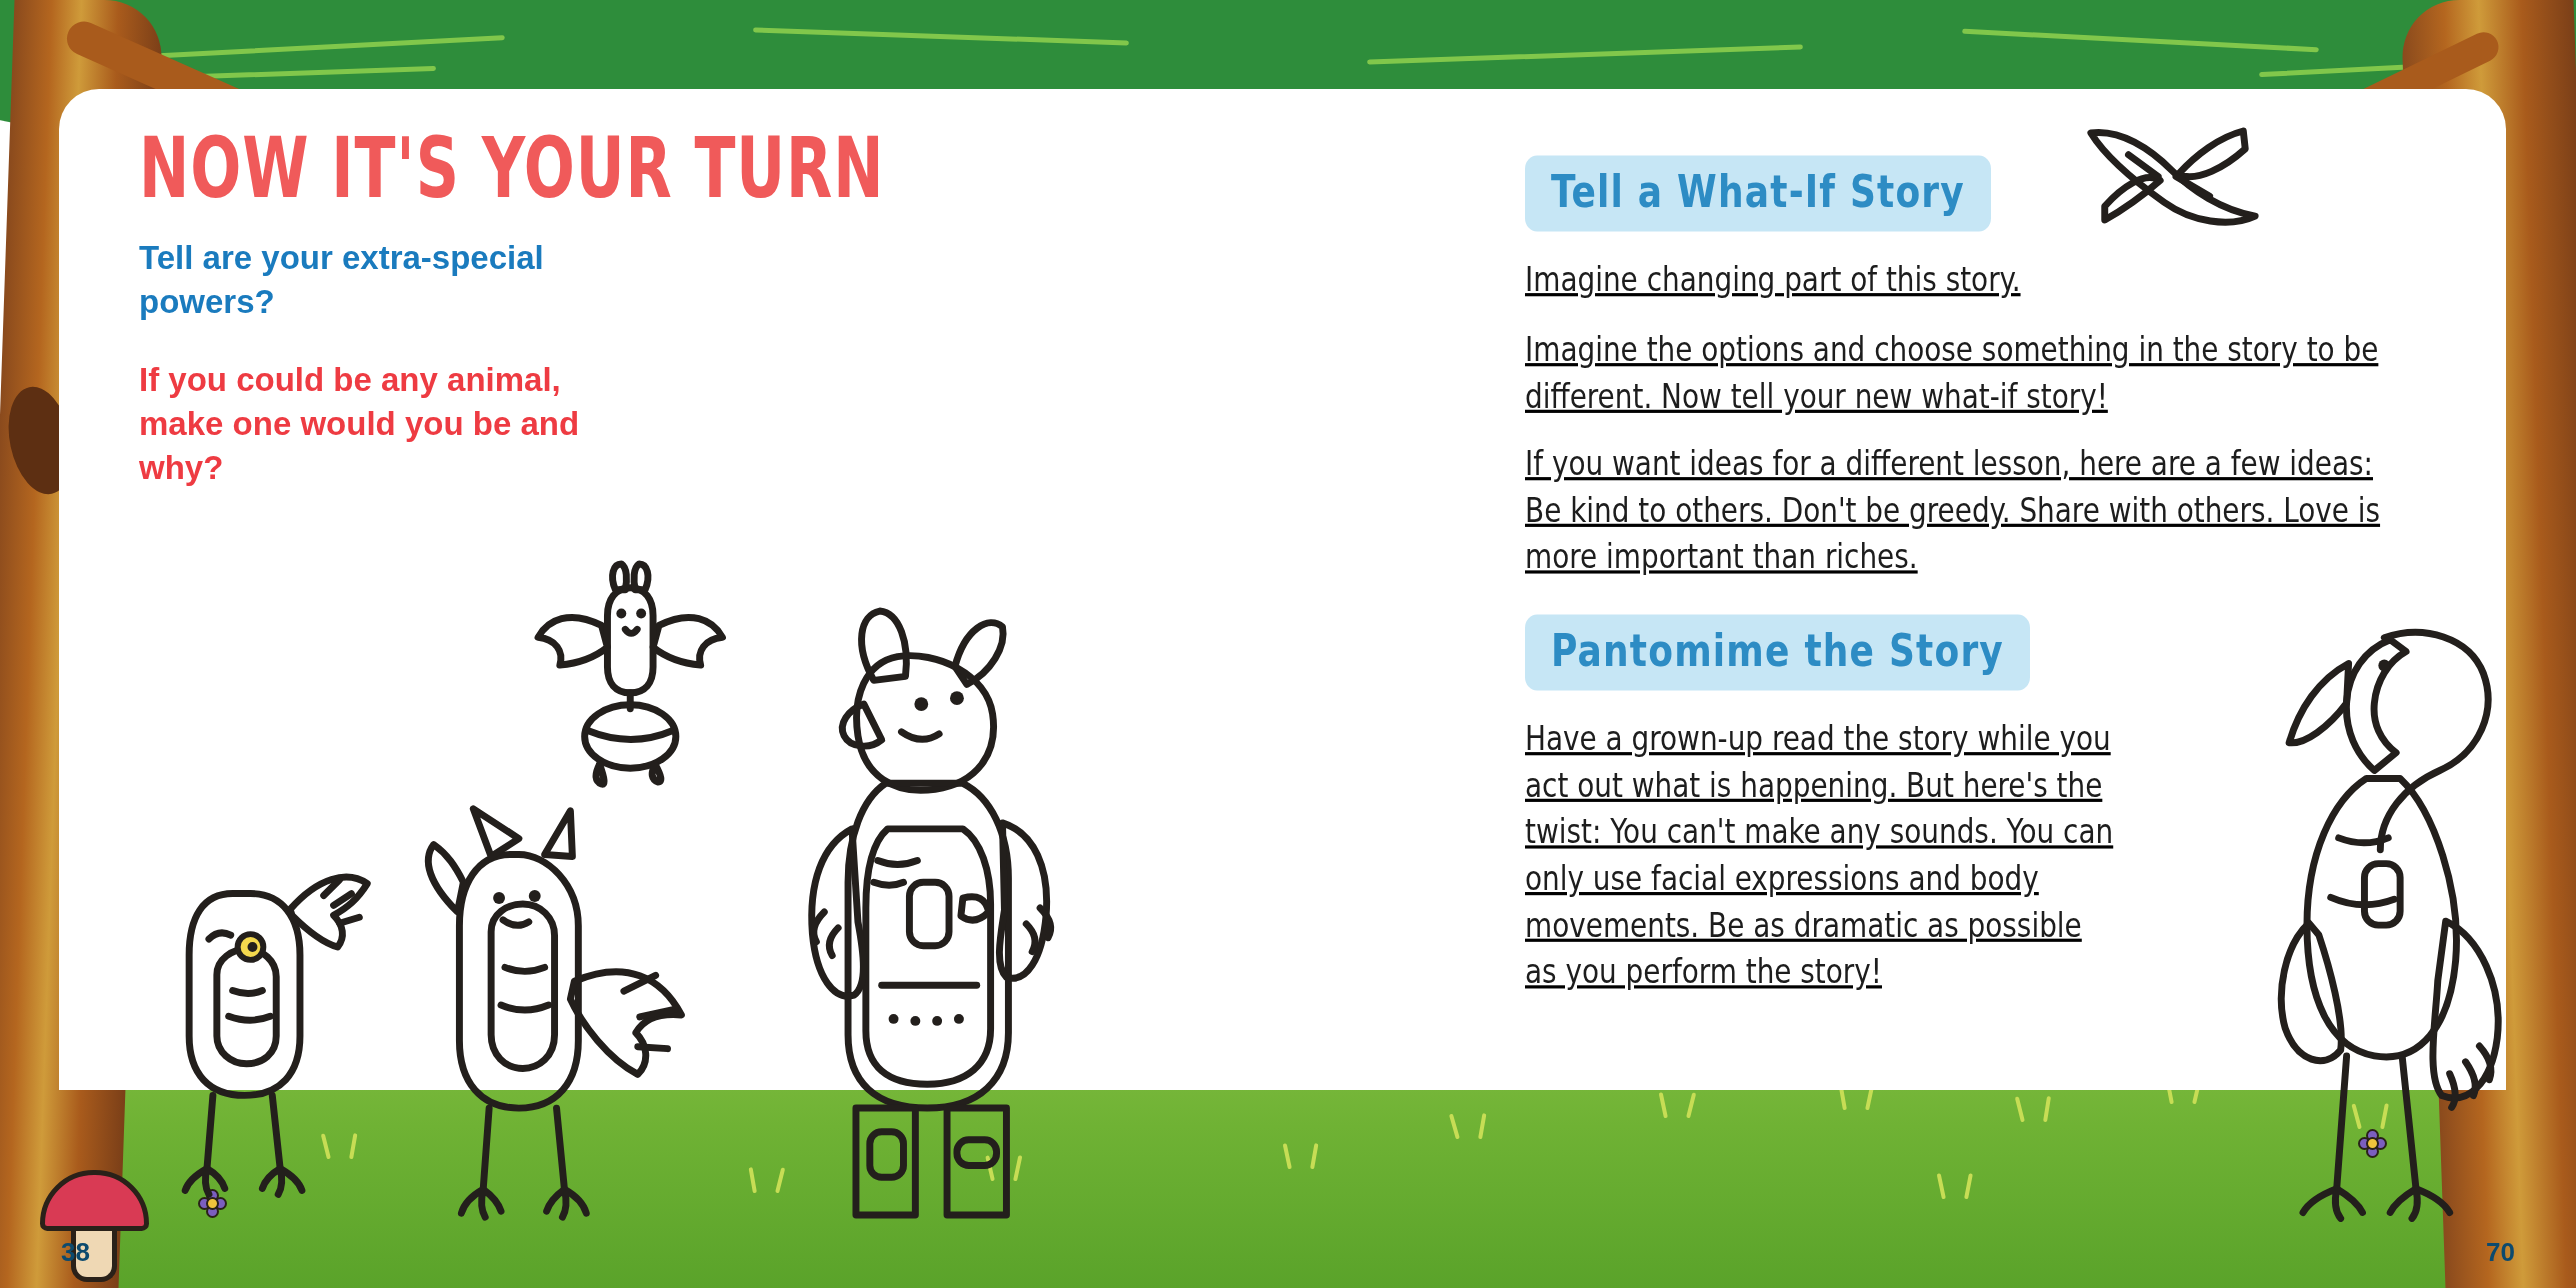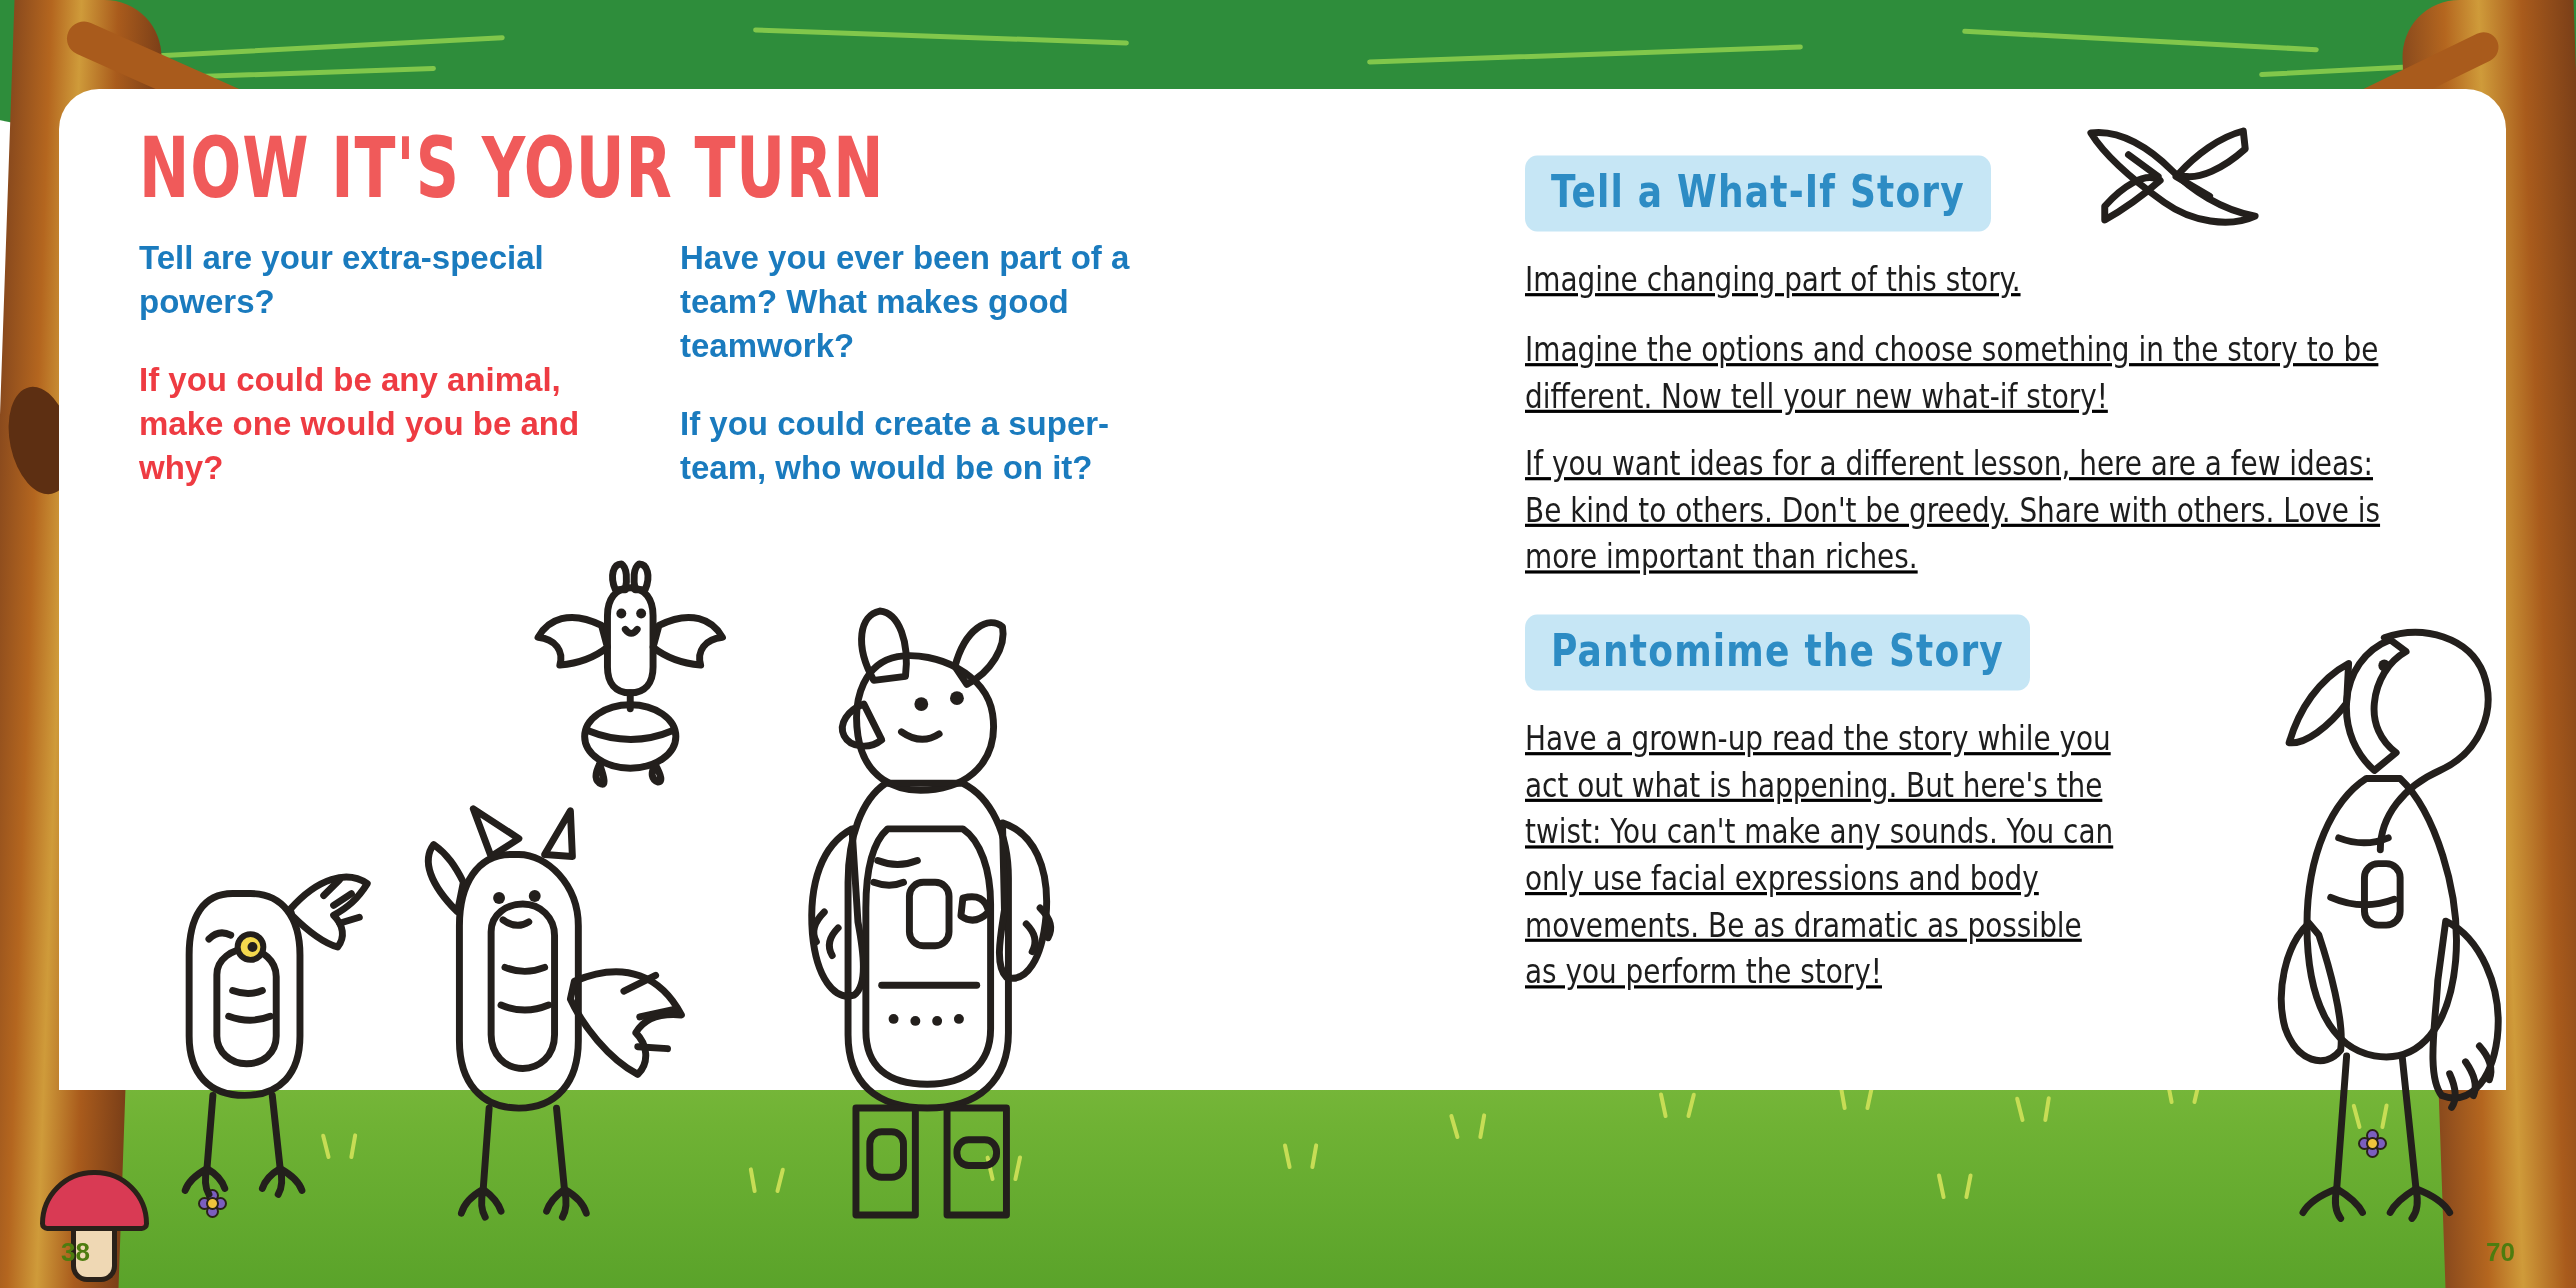--- a/index.html
+++ b/index.html
@@ -82,21 +82,21 @@
     font-weight:700;font-size:40px;letter-spacing:1.2px;transform:scaleY(1.1);transform-origin:left center;}
   .body{font-family:"Liberation Sans Narrow","DejaVu Sans Condensed","Liberation Sans",sans-serif;
     font-size:31px;line-height:1.42;color:#1d1d1d;margin:0 0 26px 0;transform:scaleY(1.06);transform-origin:left top;}
   .body.narrowcol{width:594px;}
   .wi{font-family:"Liberation Sans Narrow","DejaVu Sans Condensed","Liberation Sans",sans-serif;
     font-style:italic;font-size:31px;line-height:1.55;color:#1b7aaf;margin:0;transform:scaleY(1.06);transform-origin:left top;}
   .wi-group{margin:0 0 26px 0;}
   .gap{height:20px;}
 
   .pagenum{position:absolute;bottom:20px;font-family:"Liberation Sans",sans-serif;font-weight:700;
-    font-size:26px;color:#4d7c0f;}
+    font-size:26px;color:#0c4a6e;}
   .pagenum.l{left:61px;}
   .pagenum.r{right:61px;}
 
   
   .ink{stroke:#231f1c;stroke-width:7;fill:none;stroke-linecap:round;stroke-linejoin:round;}
   .art{position:absolute;}
 </style>
 </head>
 <body>
 
@@ -278,24 +278,20 @@
   </svg>
 
   <div class="panel-left">
     <h1 class="title">NOW IT'S YOUR TURN</h1>
 
     <div class="cols">
       <div class="col">
         <p class="q blue">Tell are your extra-special powers?</p>
         <p class="q red last">If you could be any animal, make one would you be and why?</p>
       </div>
-      <div class="col">
-        <p class="q blue">Have you ever been part of a team? What makes good teamwork?</p>
-        <p class="q blue last">If you could create a super-team, who would be on it?</p>
-      </div>
     </div>
   </div>
 
   <div class="panel-right">
 
     <div>
       <div class="sec-head">Tell a What-If Story</div>
       <p class="body">Imagine changing part of this story.</p>
       <p class="body" style="width:862px">Imagine the options and choose something in the story to be different. Now tell your new what-if story!</p>
       <p class="body" style="width:862px">If you want ideas for a different lesson, here are a few ideas: Be kind to others. Don't be greedy. Share with others. Love is more important than riches.</p>

